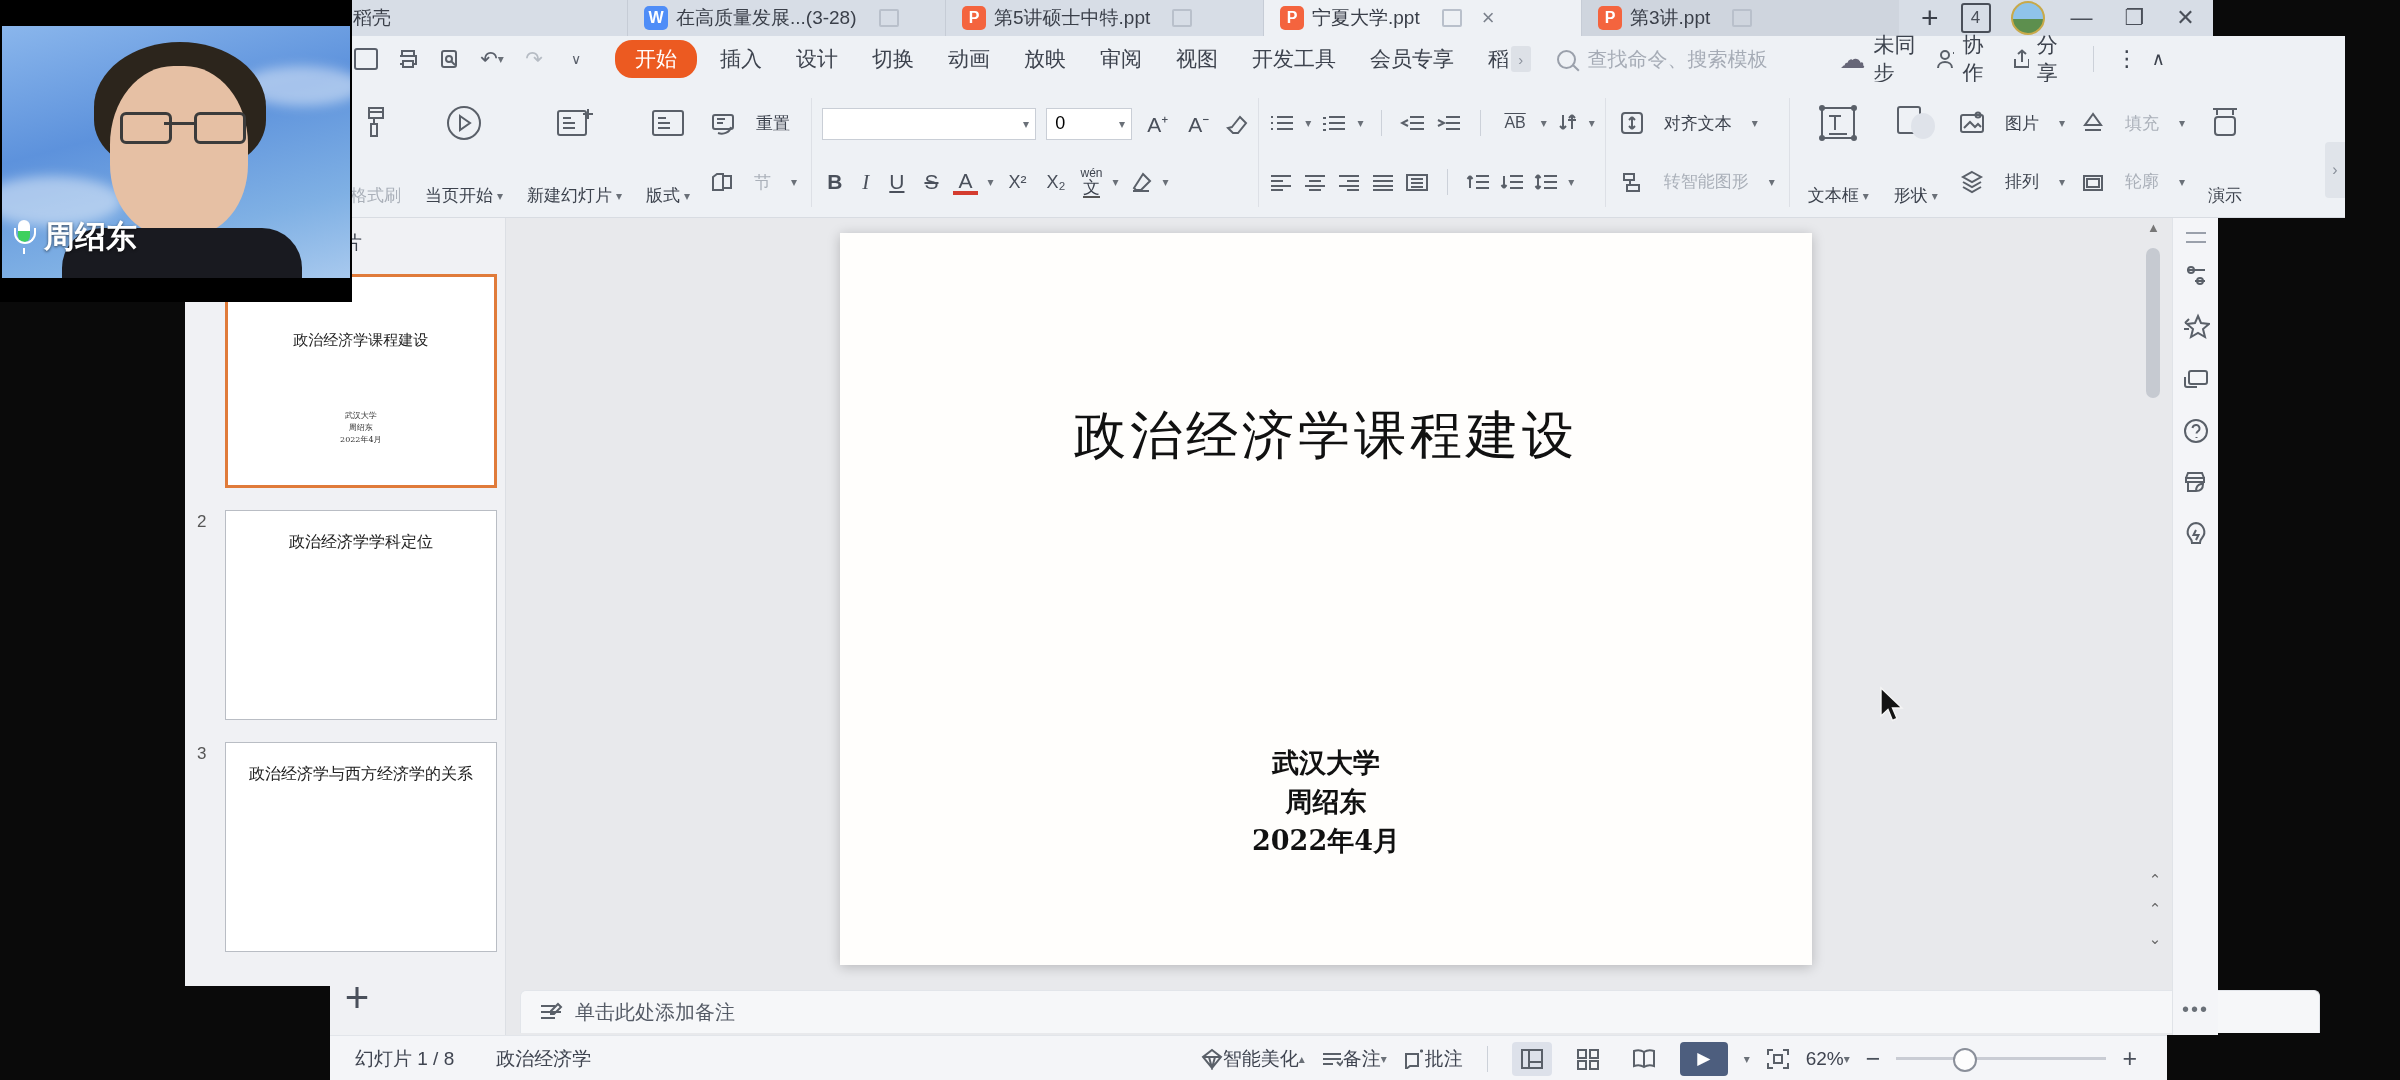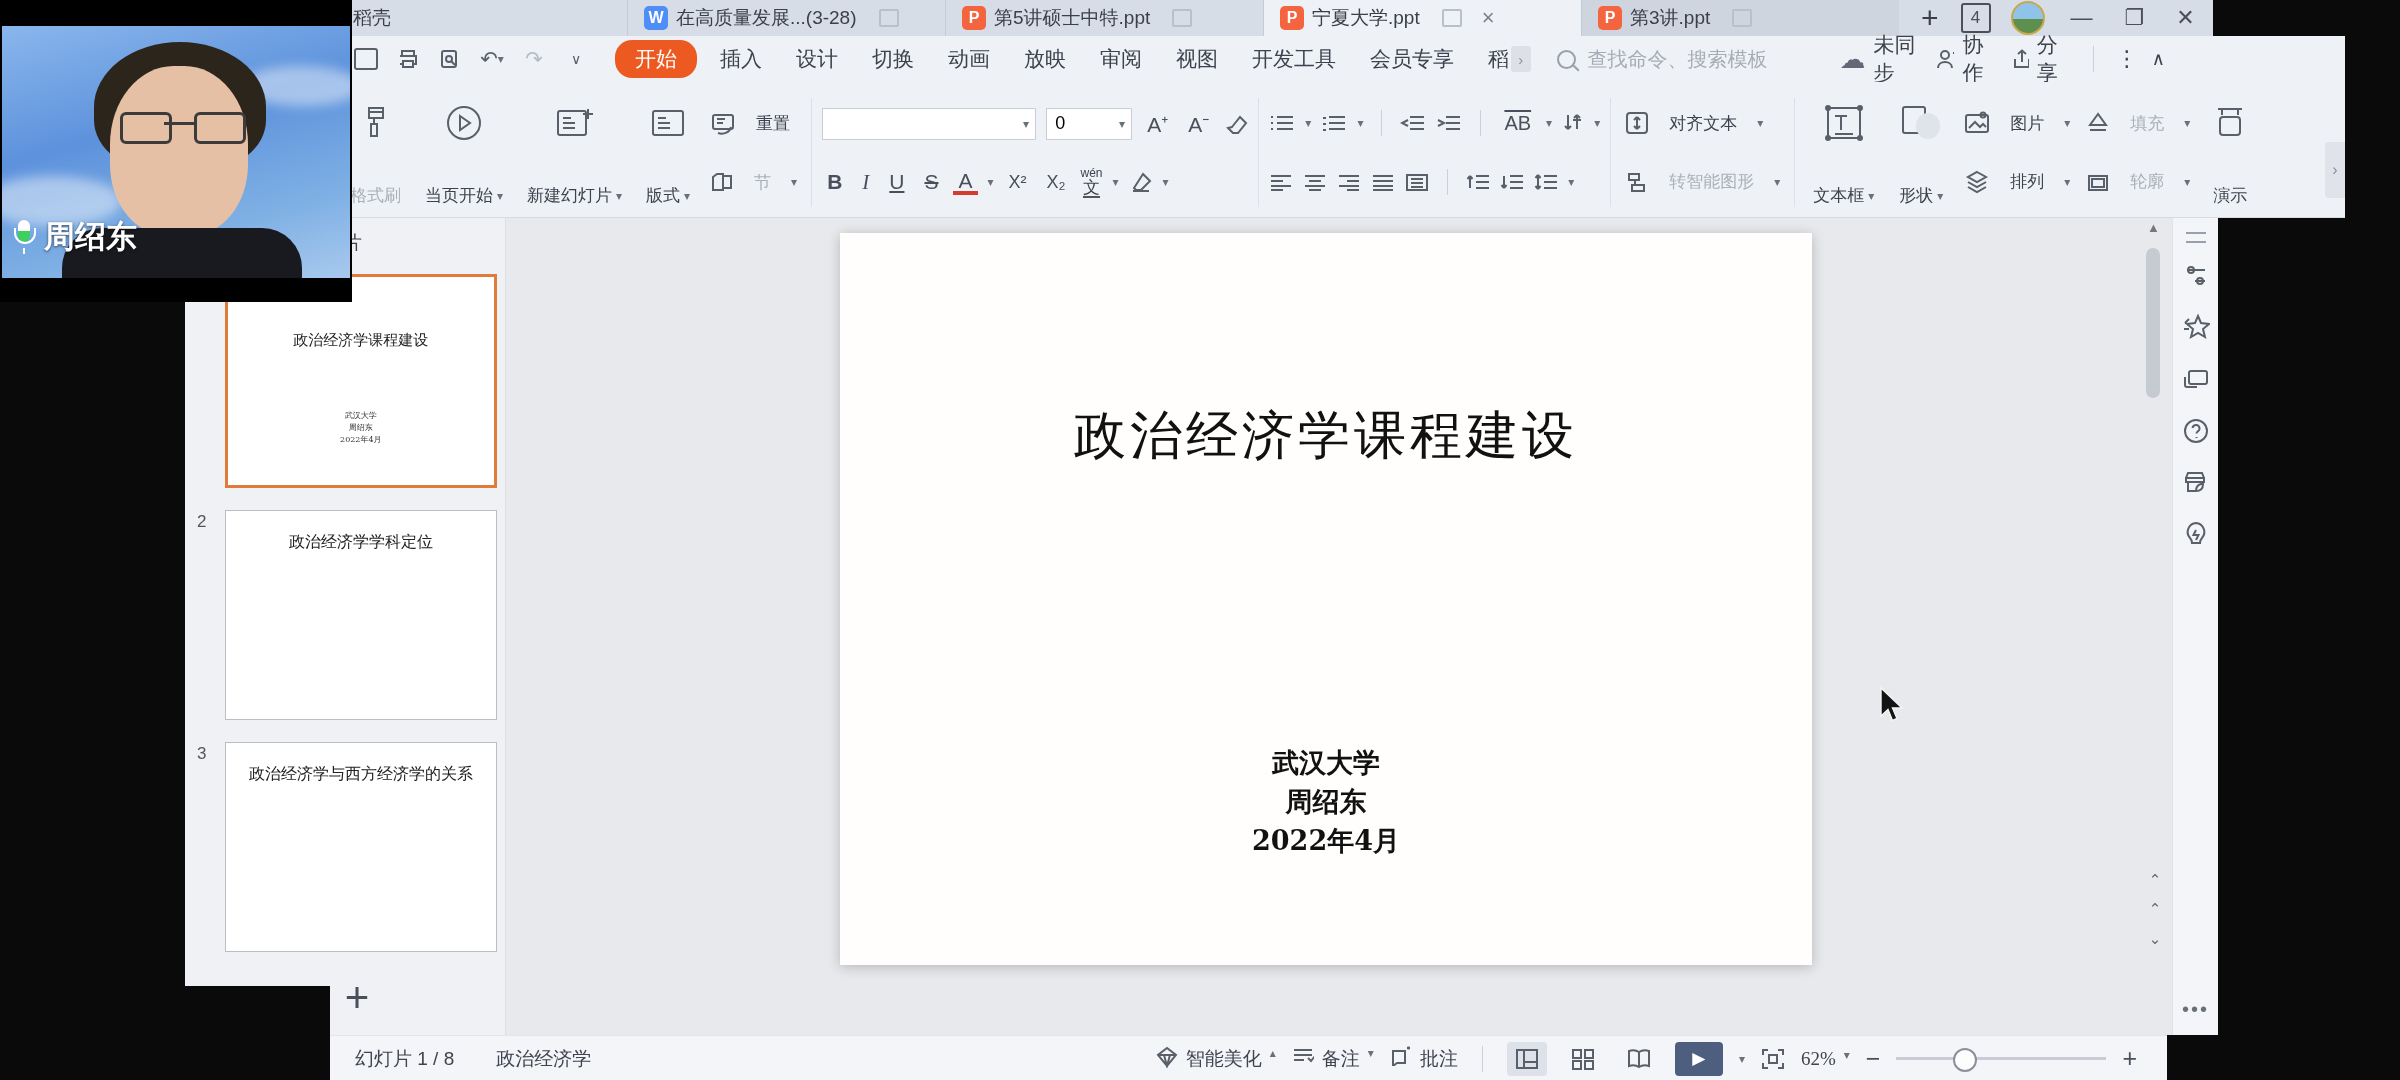--- a/index.html
+++ b/index.html
@@ -132,21 +132,21 @@
   .sb-ic{width:45px;height:52px;display:flex;align-items:center;justify-content:center;color:#4a505b;}
   .sb-handle{width:20px;height:7px;border-top:2px solid #9aa0ab;border-bottom:2px solid #9aa0ab;margin:14px auto 6px;}
   .sb-more{position:absolute;bottom:14px;left:0;width:45px;text-align:center;color:#6a7078;
            font-size:20px;letter-spacing:2px;}
 
   
   .statusbar{position:absolute;left:185px;top:1035px;width:1982px;height:45px;background:#f4f5f8;
              display:flex;align-items:center;font-size:19px;color:#3f4450;border-top:1px solid #e2e5ea;}
   .st-left{display:flex;align-items:center;gap:42px;margin-left:170px;white-space:nowrap;}
   .st-right{margin-left:auto;display:flex;align-items:center;gap:16px;padding-right:30px;white-space:nowrap;}
-  .st-item{display:flex;align-items:flex-start;gap:8px;font-family:Liberation Serif, serif;}
+  .st-item{display:flex;align-items:center;gap:0;}
   .view-btn{width:40px;height:34px;display:flex;align-items:center;justify-content:center;border-radius:4px;}
   .view-btn.sel{background:#dde1ea;}
   .play-btn{width:48px;height:34px;background:#4d5e7e;border-radius:4px;color:#fff;
             display:flex;align-items:center;justify-content:center;font-size:17px;}
   .ztrack{width:210px;height:3px;background:#c9ccd4;position:relative;}
   .zthumb{position:absolute;left:27%;top:-9px;width:20px;height:20px;background:#fdfdfd;
           border:2px solid #8a8f9a;border-radius:50%;}
   .zsign{font-size:25px;color:#4a505b;}
 
   
@@ -405,21 +405,21 @@
             <svg class="li" width="26" height="20">
               <path d="M10 4h14M10 10h14M10 16h14M8 7l-6 3 6 3"></path>
             </svg>
           </span>
         <span>
             <svg class="li" width="26" height="20">
               <path d="M10 4h14M10 10h14M10 16h14M2 7l6 3-6 3"></path>
             </svg>
           </span>
         <span class="vline"></span>
-        <span class="fmt" style="font-size:20px;text-decoration:overline;">AB</span>
+        <span class="fmt" style="font-size:16px;text-decoration:overline;">AB</span>
           <span class="dd">▾</span>
         <span>
             <svg class="li" width="22" height="22">
               <path d="M6 3v14M6 17l-3-3M6 17l3-3M15 3v14M15 3l-3 3M15 3l3 3M11 8h8"></path>
             </svg>
           </span>
           <span class="dd">▾</span>
       </div>
       <div class="srow">
         <span>
@@ -606,20 +606,26 @@
           <div>2022年4月</div>
         </div>
       </div>
       <div class="cursor">
         <svg width="28" height="40">
             <path d="M3 2 L3 30 L10 23.5 L14.5 34.5 L19 32.5 L14.5 22 L24 22 Z" fill="#141414" stroke="#f5f5f5" stroke-width="1.4"></path>
           </svg>
       </div>
     </div>
 
+    <div class="notesbar">
+      <svg class="li" width="24" height="20">
+          <path d="M2 4h14M2 10h20M2 16h14M19 2l3 3-7 7h-3v-3z"></path>
+        </svg>
+      <span>单击此处添加备注</span>
+    </div>
 
     <div class="vscroll">
       <span class="up">▲</span>
       <div class="vthumb"></div>
       <div class="pgbtns">
         <div>⌃</div>
         <div>⌃</div>
         <div style="transform:rotate(180deg);">⌃</div>
       </div>
     </div>

